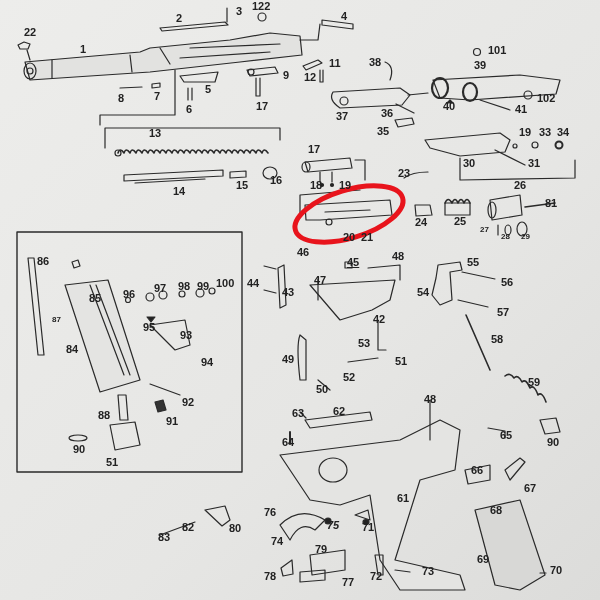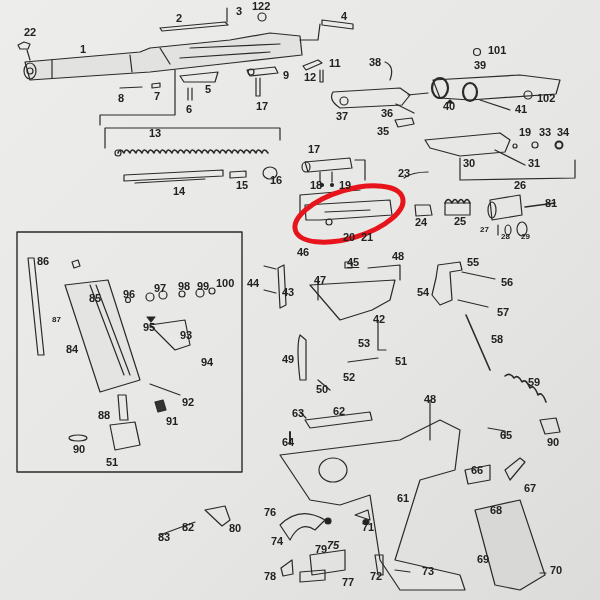--- a/index.html
+++ b/index.html
@@ -259,21 +259,21 @@
       <span class="lbl" style="left: 547px; top: 437px;">90</span>
       <span class="lbl" style="left: 282px; top: 437px;">64</span>
       <span class="lbl" style="left: 500px; top: 430px;">65</span>
       <span class="lbl" style="left: 471px; top: 465px;">66</span>
       <span class="lbl" style="left: 524px; top: 483px;">67</span>
       <span class="lbl" style="left: 397px; top: 493px;">61</span>
       <span class="lbl" style="left: 490px; top: 505px;">68</span>
       <span class="lbl" style="left: 264px; top: 507px;">76</span>
       <span class="lbl" style="left: 182px; top: 522px;">82</span>
       <span class="lbl" style="left: 229px; top: 523px;">80</span>
-      <span class="lbl" style="left: 327px; top: 540px; font-style: italic;">75</span>
+      <span class="lbl" style="left: 327px; top: 520px; font-style: italic;">75</span>
       <span class="lbl" style="left: 362px; top: 522px;">71</span>
       <span class="lbl" style="left: 158px; top: 532px;">83</span>
       <span class="lbl" style="left: 271px; top: 536px;">74</span>
       <span class="lbl" style="left: 315px; top: 544px;">79</span>
       <span class="lbl" style="left: 477px; top: 554px;">69</span>
       <span class="lbl" style="left: 550px; top: 565px;">70</span>
       <span class="lbl" style="left: 264px; top: 571px;">78</span>
       <span class="lbl" style="left: 370px; top: 571px;">72</span>
       <span class="lbl" style="left: 422px; top: 566px;">73</span>
       <span class="lbl" style="left: 342px; top: 577px;">77</span>

